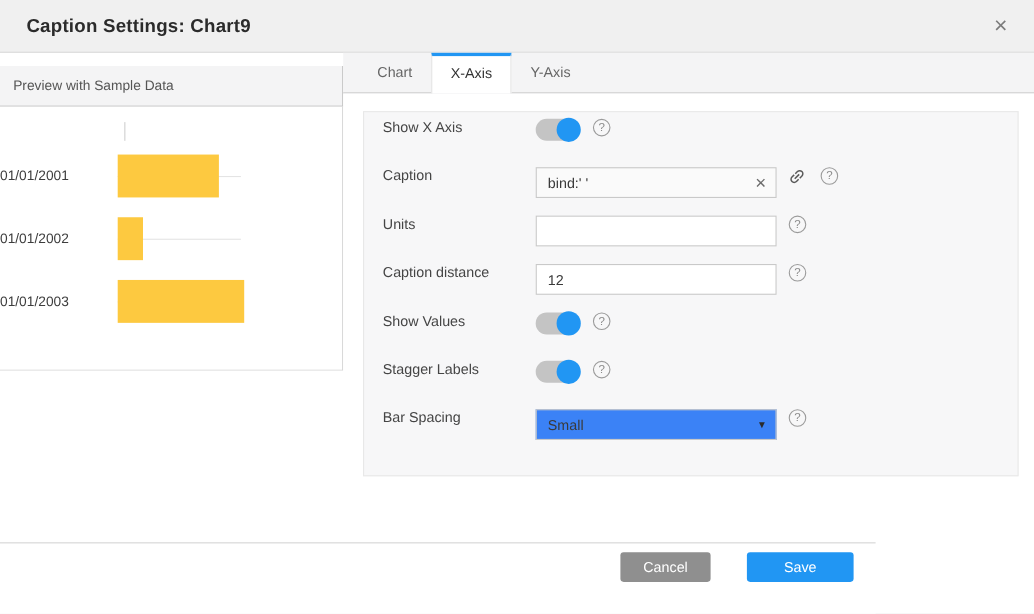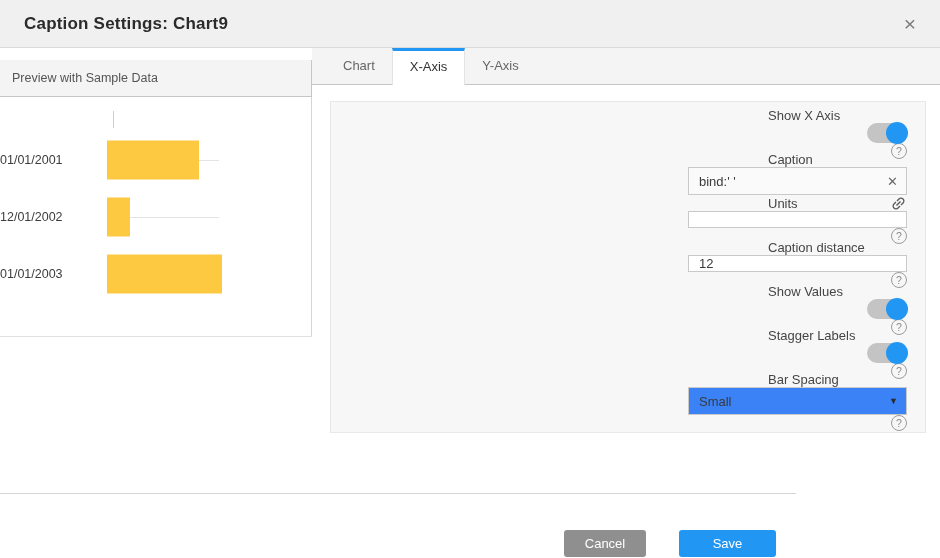--- a/index.html
+++ b/index.html
@@ -54,21 +54,21 @@
   .tab.active {
     background:#fff; color:#333;
     border-top:3px solid #2196F3; line-height:31px;
     margin-bottom:-1px; border-left:1px solid #e3e3e3; border-right:1px solid #e3e3e3;
   }
   .content { padding:16px 0 0 18px; background:#fff; }
   .form-panel {
     width:596px; height:332px; background:#f7f7f8;
     border:1px solid #e8e8e8; padding:6px 18px 0 17px;
   }
-  .frow { display:flex; align-items:flex-end; height:44px;flex-direction:column; }
+  .frow { display:flex; align-items:flex-start; height:44px; }
   .flabel { width:139px; flex:none; font-size:13px; color:#454545; }
   
   .toggle { position:relative; width:40px; height:20px; background:#c4c4c4; border-radius:10px; cursor:pointer; flex:none; }
   .toggle .thumb {
     position:absolute; right:-1px; top:-1px; width:22px; height:22px;
     border-radius:50%; background:#2196F3;
   }
   
   .qicon {
     width:16px; height:16px; border:1px solid #9b9b9b; border-radius:50%;
@@ -101,21 +101,21 @@
   }
   .sel-arrow {
     position:absolute; right:9px; top:50%; transform:translateY(-50%);
     font-size:9px; color:#2b2b2b; pointer-events:none;
   }
   
   .footer {
     position:absolute; left:0; bottom:0; width:796px; height:65px;
     background:#fff; border-top:1px solid #d4d4d4;
     display:flex; justify-content:flex-end; align-items:flex-start;
-    padding:36px 20px 0 0; gap:33px;
+    padding:8px 20px 0 0; gap:33px;
   }
   .btn {
     height:27px; border:none; border-radius:3px; color:#fff;
     font-family:"Liberation Sans",sans-serif; font-size:13px; font-weight:500;
     cursor:pointer;
   }
   .btn-cancel { width:82px; background:#8f8f8f; }
   .btn-save  { width:97px; background:#2196F3; }
 </style>
 </head>
@@ -132,21 +132,21 @@
     <div class="axis-tick"></div>
     <div class="chart-rows">
       <div class="chart-row">
         <div class="chart-label">01/01/2001</div>
         <div class="bar-area">
           <div class="gridline"></div>
           <div class="bar" style="width: 92px; background: rgb(253, 201, 64);"></div>
         </div>
       </div>
       <div class="chart-row">
-        <div class="chart-label">12/01/2002</div>
+        <div class="chart-label">01/01/2002</div>
         <div class="bar-area">
           <div class="gridline"></div>
           <div class="bar" style="width: 23px; background: rgb(253, 201, 64);"></div>
         </div>
       </div>
       <div class="chart-row">
         <div class="chart-label">01/01/2003</div>
         <div class="bar-area">
           <div class="gridline"></div>
           <div class="bar" style="width: 115px; background: rgb(253, 201, 64);"></div>

